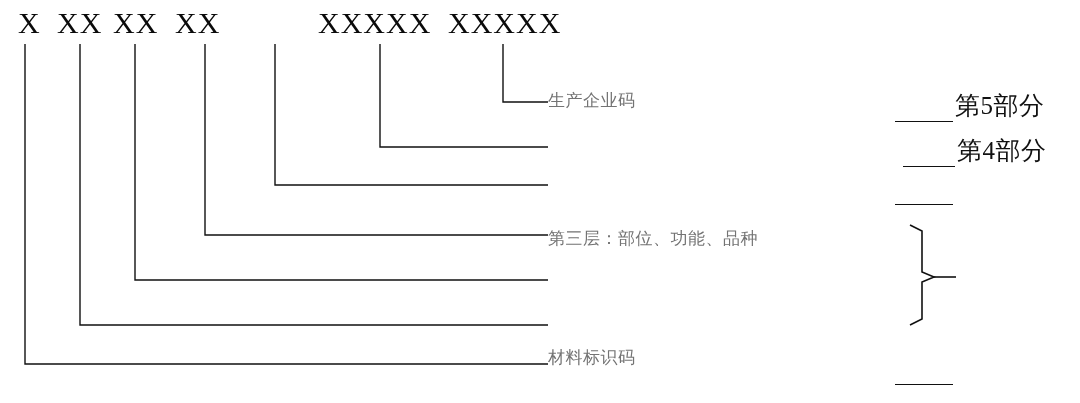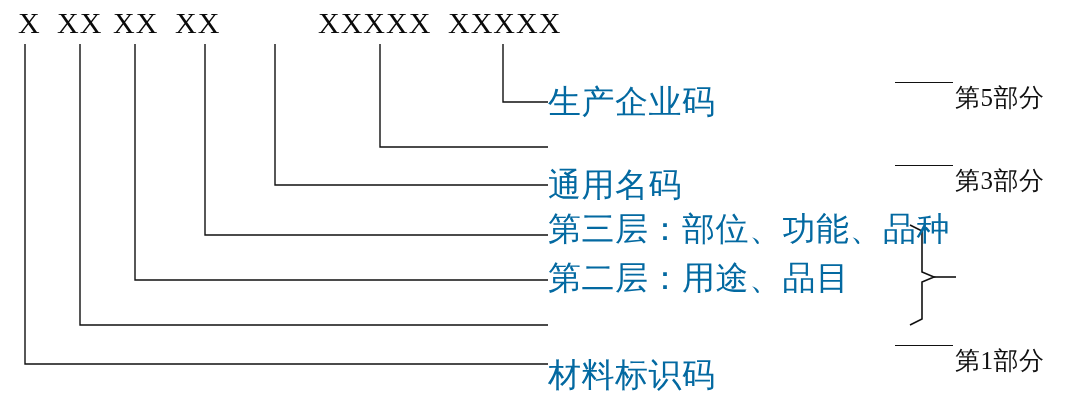--- a/index.html
+++ b/index.html
@@ -46,30 +46,30 @@
   
   .row {
     position: absolute;
     left: 548px;
     height: 40px;
     display: flex;
     align-items: center;
     white-space: nowrap;
   }
   .row-label {
-    font-family: Liberation Sans, sans-serif;
-    font-size: 33px;
+    font-family: Liberation Mono, monospace;
+    font-size: 17px;
     line-height: 32px;
-    color: #0369a1;
+    color: #737373;
     letter-spacing: 0.5px;
   }
   .part-wrap {
     position: absolute;
     display: flex;
-    align-items: flex-start;
+    align-items: flex-end;
     white-space: nowrap;
   }
   .dash {
     display: inline-block;
     height: 0;
     border-top: 1.6px solid #111111;
     margin-right: 2px;
   }
   .dash-long { width: 58px; }
   .dash-mid  { width: 52px; }
@@ -103,39 +103,35 @@
       <polyline points="135,44 135,280 548,280" fill="none" stroke="#111111" stroke-width="1.4"></polyline>
       <polyline points="80,44 80,325 548,325" fill="none" stroke="#111111" stroke-width="1.4"></polyline>
       <polyline points="25,44 25,364 548,364" fill="none" stroke="#111111" stroke-width="1.4"></polyline>
       <path d="M 910 225 L 922 231 L 922 272 L 934 277 L 922 282 L 922 319 L 910 325" fill="none" stroke="#111111" stroke-width="1.6" stroke-linejoin="miter"></path>
       <line x1="934" y1="277" x2="956" y2="277" stroke="#111111" stroke-width="1.6"></line>
     </svg>
 
   <div class="row" style="top:82px">
     <span class="row-label">生产企业码</span>
   </div>
-  <div class="row" style="top:165px">
-    <span class="row-label">通用名码</span>
-  </div>
-  <div class="row" style="top:209px">
+  <div class="row" style="top:220px">
     <span class="row-label">第三层：部位、功能、品种</span>
   </div>
-  <div class="row" style="top:258px">
-    <span class="row-label">第二层：用途、品目</span>
-  </div>
-  <div class="row" style="top:355px">
+  <div class="row" style="top:339px">
     <span class="row-label">材料标识码</span>
   </div>
 
   <div class="part-wrap" style="top:82px;height:40px;left:895px">
     <span class="dash dash-long"></span>
     <span class="part-label">第5部分</span>
   </div>
+  <div class="part-wrap" style="top:127px;height:40px;left:903px">
+    <span class="dash dash-mid"></span>
+    <span class="part-label">第4部分</span>
+  </div>
   <div class="part-wrap" style="top:165px;height:40px;left:895px">
     <span class="dash dash-long"></span>
-    <span class="part-label">第3部分</span>
   </div>
   <div class="part-wrap" style="top:345px;height:40px;left:895px">
     <span class="dash dash-long"></span>
-    <span class="part-label">第1部分</span>
   </div>
 
 </div>
 
 </body></html>

